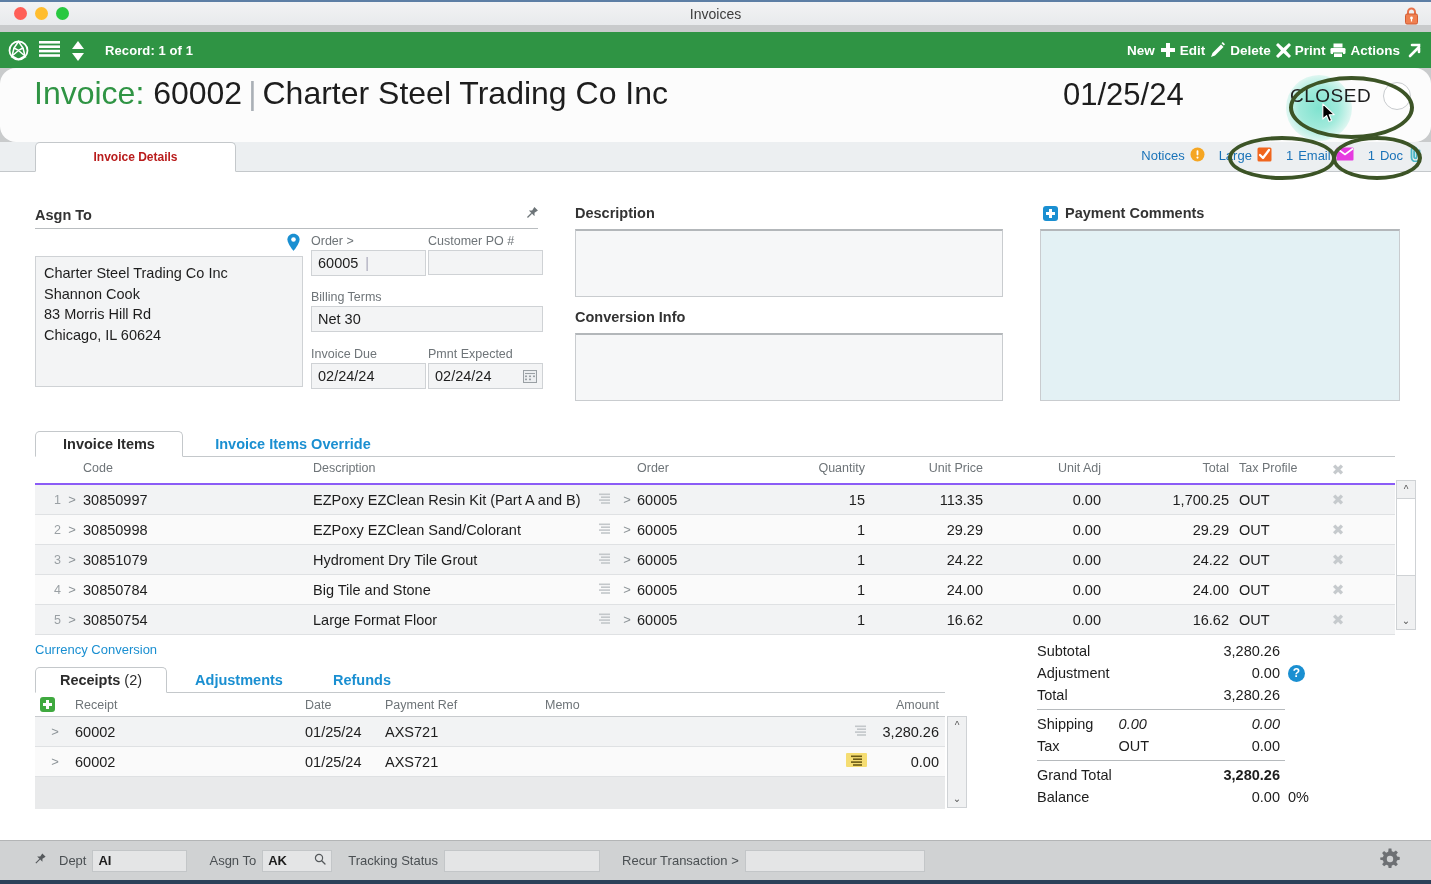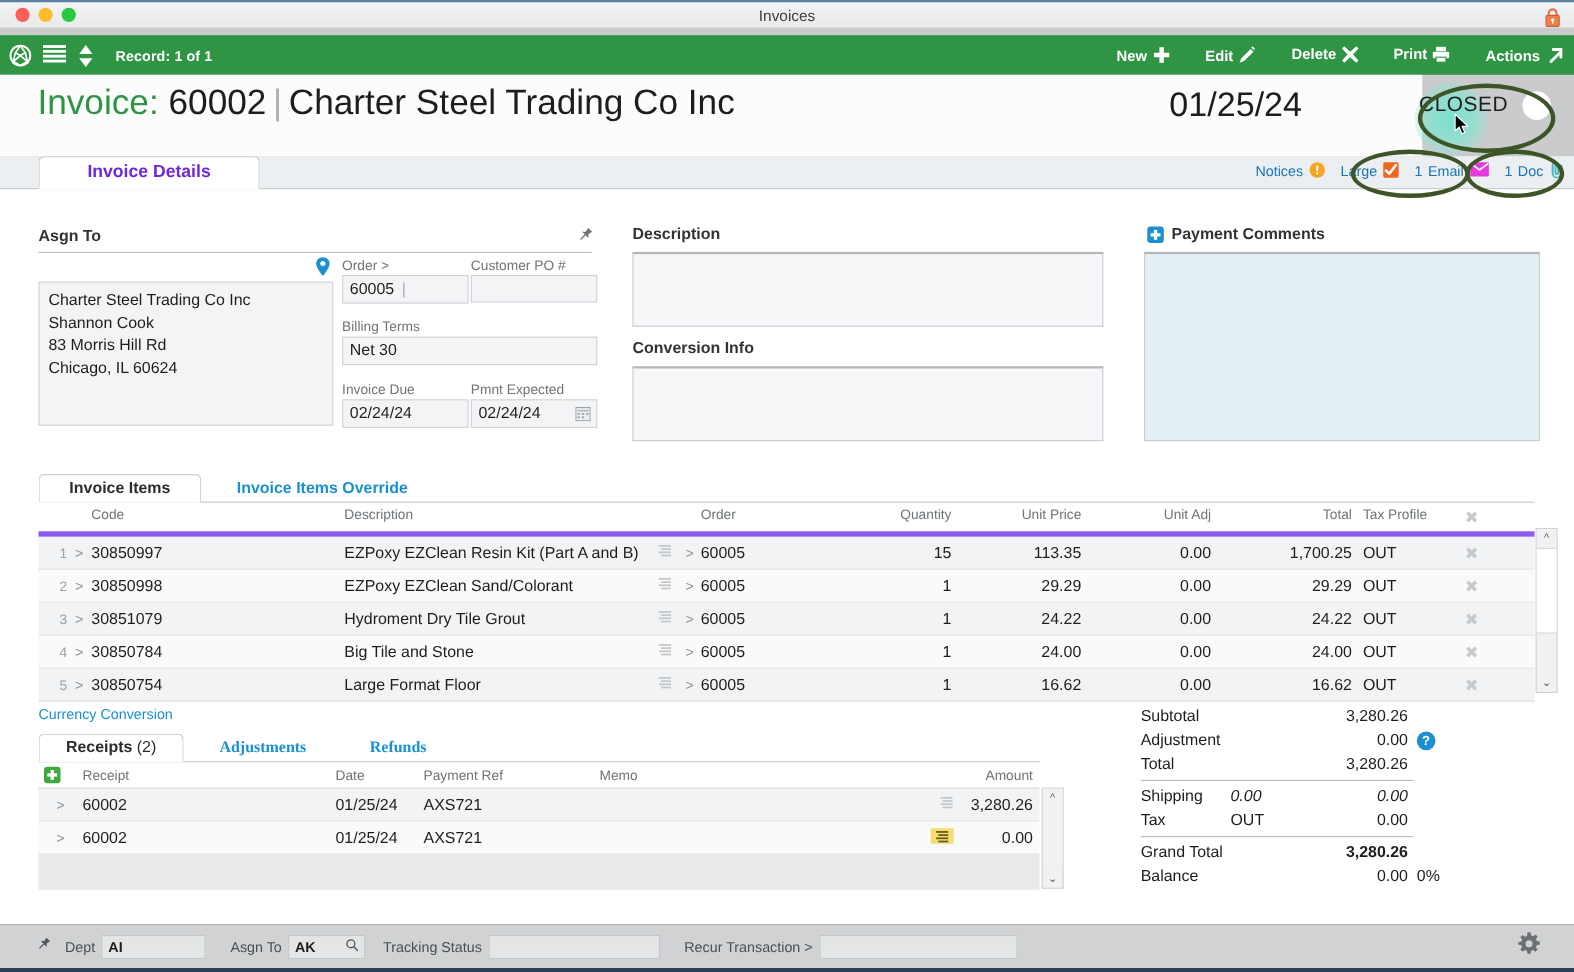--- a/index.html
+++ b/index.html
@@ -38,28 +38,29 @@
   
   .toolbar {
     position:absolute; left:0; top:32px; width:1431px; height:36px;
     background:#2f9444;
     display:flex; align-items:center;
     color:#fff;
   }
   .tb-left { display:flex; align-items:center; gap:10px; padding-left:8px; }
   .tb-ico { width:21px; height:21px; display:block; }
   .record-label { font-size:13px; font-weight:bold; margin-left:4px; letter-spacing:.1px;}
-  .tb-right { position:absolute; right:10px; display:flex; align-items:flex-start; gap:32px; }
+  .tb-right { position:absolute; right:10px; display:flex; align-items:center; gap:4px; }
   .tb-btn { display:flex; align-items:center; gap:5px; font-size:13.5px; font-weight:bold; cursor:pointer; }
   .tb-btn svg { display:block; }
 
   
   .header {
-    position:absolute; left:0; top:68px; width:1293px; height:74px;
+    position:absolute; left:0; top:68px; width:1431px; height:74px;
     background:#fcfcfc;
+    border-radius:16px;
   }
   .inv-line {
     position:absolute; left:34px; top:7px;
     font-size:32px; font-weight:400; color:#1d1d1d;
     white-space:nowrap;
     font-family:"Liberation Sans", sans-serif;
   }
   .inv-word { color:#2f9444; }
   .inv-sep { color:#aab0b6; padding:0 6px; font-weight:300; }
   .inv-date {
@@ -91,21 +92,21 @@
     position:absolute; left:0; top:142px; width:1431px; height:30px;
     background:#eceff1;
     border-bottom:1px solid #c4c8cb;
   }
   .maintab {
     position:absolute; left:35px; top:0px; width:201px; height:30px;
     background:#fff;
     border:1px solid #c4c8cb; border-bottom:1px solid #fff;
     border-radius:5px 5px 0 0;
     display:flex; align-items:center; justify-content:center;
-    font-size:16px; font-weight:bold; color:#6d28d9;
+    font-size:12px; font-weight:bold; color:#b91c1c;
     cursor:pointer;
   }
   .headlinks {
     position:absolute; right:8px; top:4px;
     display:flex; align-items:center; gap:14px;
     font-size:13px;
   }
   .hlink { display:flex; align-items:center; gap:5px; color:#1a73b8; cursor:pointer; white-space:nowrap;}
   .hl-count { color:#1a73b8; }
 
@@ -167,21 +168,21 @@
     position:absolute; top:0; height:26px;
     display:flex; align-items:center; justify-content:center;
     font-size:14.5px; font-weight:bold; cursor:pointer;
     border-radius:5px 5px 0 0;
   }
   .itab.active { background:#fff; border:1px solid #c4c8cb; border-bottom-color:#fff; color:#2c2c2c;}
   .itab.inactive { color:#1a8fd1; border:1px solid transparent;}
 
   
   .grid { position:absolute; left:35px; top:286px; width:1360px; }
-  .grid-head { display:flex; font-size:12.5px; color:#6e7478; padding:3px 0 4px 0; border-bottom:5px solid #8b5cf6;}
+  .grid-head { display:flex; font-size:12.5px; color:#6e7478; padding:3px 0 4px 0; border-bottom:2px solid #8b5cf6;}
   .grow {
     display:flex; font-size:14.5px; color:#1d1d1d;
     height:30px; align-items:center;
     border-bottom:1px solid #dfe1e3;
   }
   .grow.even { background:#f2f3f4; }
   .grow.odd  { background:#fafafa; }
   .c-idx   { width:26px; text-align:right; color:#9aa0a4; font-size:12.5px;}
   .c-arrow { width:22px; text-align:center; color:#8d9498; font-size:13px;}
   .c-code  { width:230px; }
@@ -206,21 +207,21 @@
   .vs-btn { height:17px; display:flex; align-items:center; justify-content:center; font-size:10px; color:#555; background:#f0f1f2;}
   .vs-thumb { position:absolute; left:0; right:0; top:17px; height:78px; background:#fff; border-top:1px solid #cfd2d5; border-bottom:1px solid #cfd2d5;}
   .vs-bot { position:absolute; left:0; right:0; bottom:0; height:17px; display:flex; align-items:center; justify-content:center; font-size:10px; color:#555;}
 
   .currency-link { position:absolute; left:35px; top:470px; font-size:13px; color:#1a8fd1; cursor:pointer;}
 
   
   .rtabs { position:absolute; left:35px; top:495px; width:910px; height:26px; border-bottom:1px solid #c4c8cb;}
   .rtab { position:absolute; top:0; height:26px; display:flex; align-items:center; justify-content:center; font-size:14.5px; font-weight:bold; cursor:pointer; border-radius:5px 5px 0 0;}
   .rtab.active { background:#fff; border:1px solid #c4c8cb; border-bottom-color:#fff; color:#2c2c2c;}
-  .rtab.inactive { color:#1a8fd1;font-family:Liberation Serif, serif;}
+  .rtab.inactive { color:#1a8fd1;}
   .rcount { font-weight:normal; color:#2c2c2c; margin-left:4px;}
 
   .rgrid { position:absolute; left:35px; top:522px; width:910px;}
   .rgrid-head { display:flex; font-size:12.5px; color:#6e7478; padding:3px 0 4px 0; border-bottom:1px solid #c8cbce; align-items:center;}
   .plus-sq-g { width:15px; height:15px; background:#3fa93f; border-radius:3px; position:relative; margin-left:5px;}
   .plus-sq-g:before,.plus-sq-g:after{content:"";position:absolute;background:#fff;}
   .plus-sq-g:before{left:3px;top:6px;width:9px;height:3px;}
   .plus-sq-g:after{left:6px;top:3px;width:3px;height:9px;}
   .rrow { display:flex; font-size:14.5px; color:#1d1d1d; height:30px; align-items:center; border-bottom:1px solid #dfe1e3;}
   .rrow.even{background:#f2f3f4;} .rrow.odd{background:#fafafa;}

